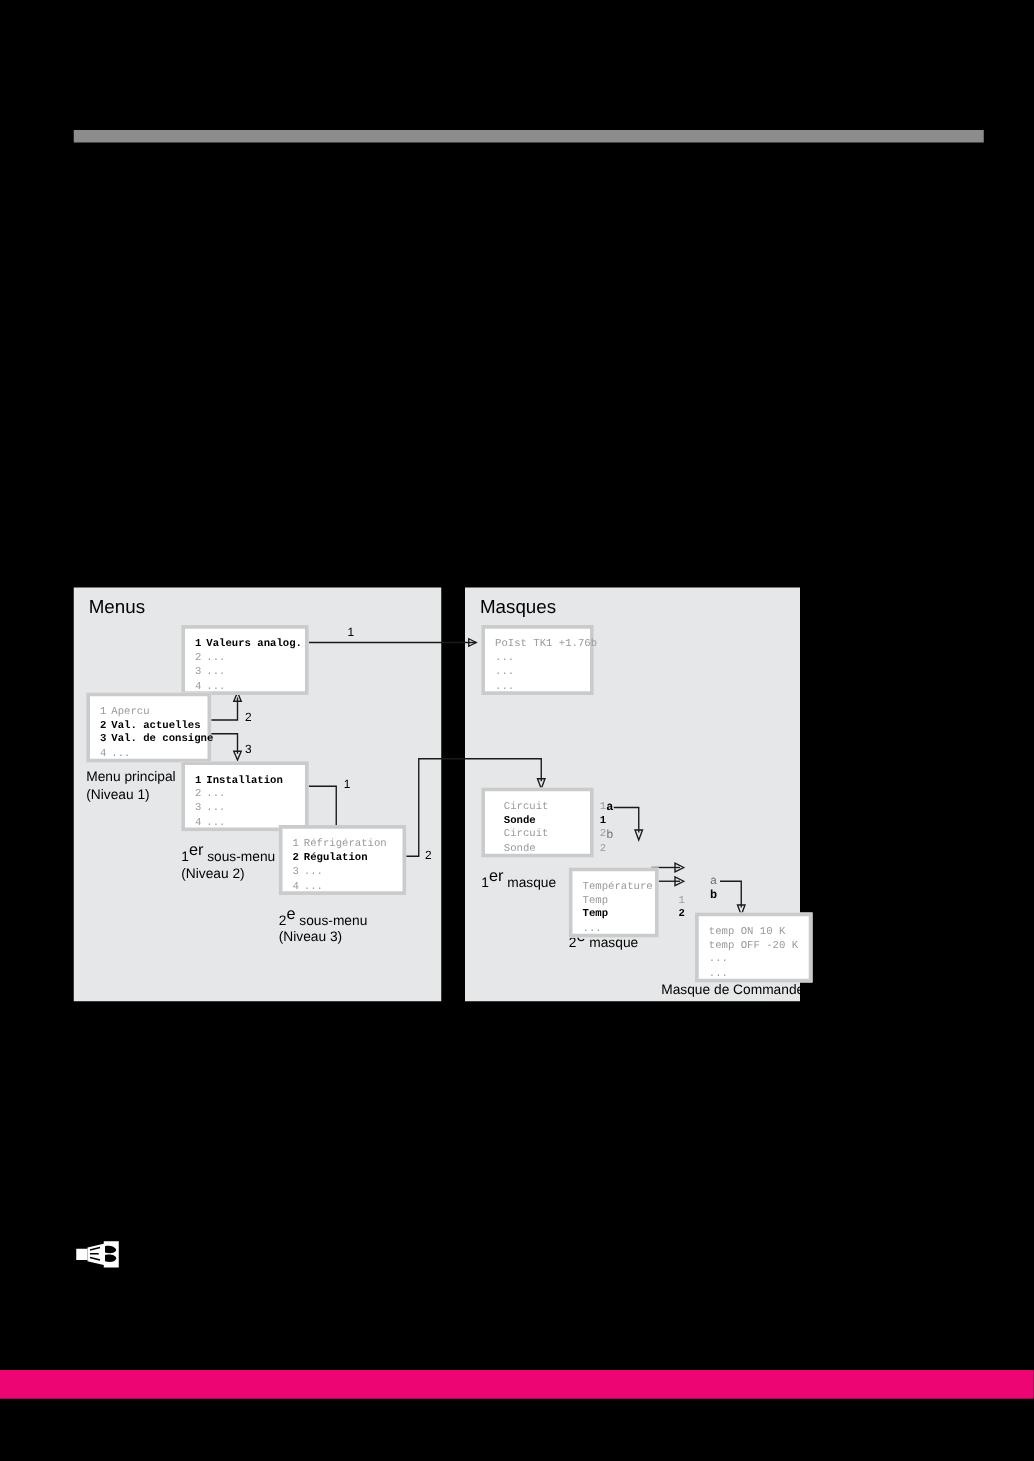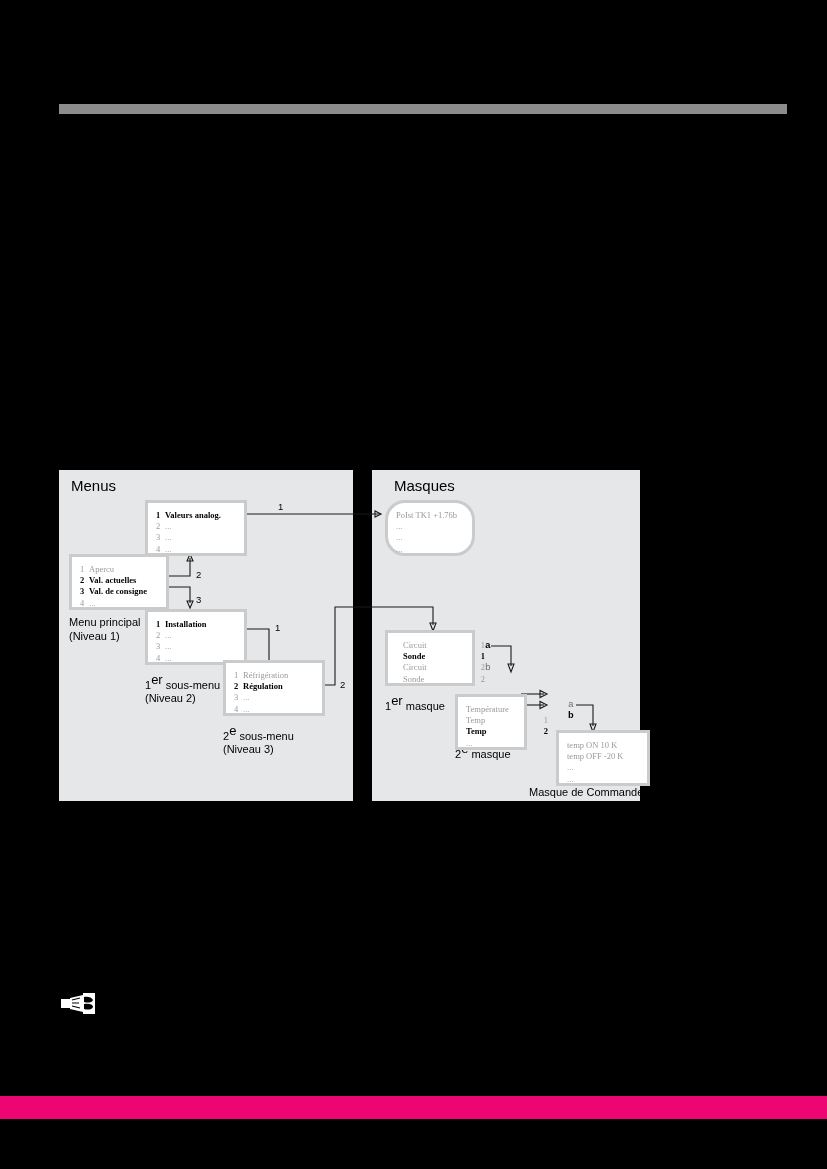--- a/index.html
+++ b/index.html
@@ -64,29 +64,29 @@
   .panel-right { left: 313px; width: 268px; }
 
   .panel-title {
     position: absolute;
     font-size: 15px;
     color: #000;
     font-family: "Liberation Sans", sans-serif;
     white-space: nowrap;
   }
   .panel-left  .panel-title { left: 12px; top: 7px; }
-  .panel-right .panel-title { left: 22px; top: 7px; }
+  .panel-right .panel-title { left: 12px; top: 7px; }
 
   
   .scrbox {
     position: absolute;
     background: #ffffff;
     border: 3px solid #c9cbcc;
     box-sizing: border-box;
-    font-family: Liberation Serif, serif;
+    font-family: Liberation Mono, monospace;
     font-size: 8.5px;
     line-height: 11.2px;
     color: #9a9a9a;
     padding: 7px 0 0 8px;
     z-index: 5;
     white-space: nowrap;
   }
   .scrbox .row { height: 11.2px; }
   .scrbox .row.bold { color: #000000; font-weight: bold; }
   .scrbox .row .num { display: inline-block; width: 9px; }
@@ -263,21 +263,21 @@
     <div><span>2</span><sup>e</sup><span> sous-menu</span></div>
     <div>(Niveau 3)</div>
   </div>
 
   <div class="wlabel" style="left:219px; top:31px;">1</div>
   <div class="wlabel" style="left:137px; top:99px;">2</div>
   <div class="wlabel" style="left:137px; top:124px;">3</div>
   <div class="wlabel" style="left:216px; top:152px;">1</div>
   <div class="wlabel" style="left:281px; top:209px;">2</div>
 
-  <div class="scrbox" style="left:326px; top:30px; width:90px; height:56px;border-radius:20px;">
+  <div class="scrbox" style="left:326px; top:30px; width:90px; height:56px;">
     <div class="row"><span>PoIst TK1 +1.76b</span></div>
     <div class="row"><span>...</span></div>
     <div class="row"><span>...</span></div>
     <div class="row"><span>...</span></div>
   </div>
 
   <div class="scrbox" style="left:326px; top:160px; width:90px; height:56px;padding-left:15px;">
     <div class="row"><span class="col2">Circuit</span><span class="col3">1</span></div>
     <div class="row bold"><span class="col2">Sonde</span><span class="col3">1</span></div>
     <div class="row"><span class="col2">Circuit</span><span class="col3">2</span></div>

